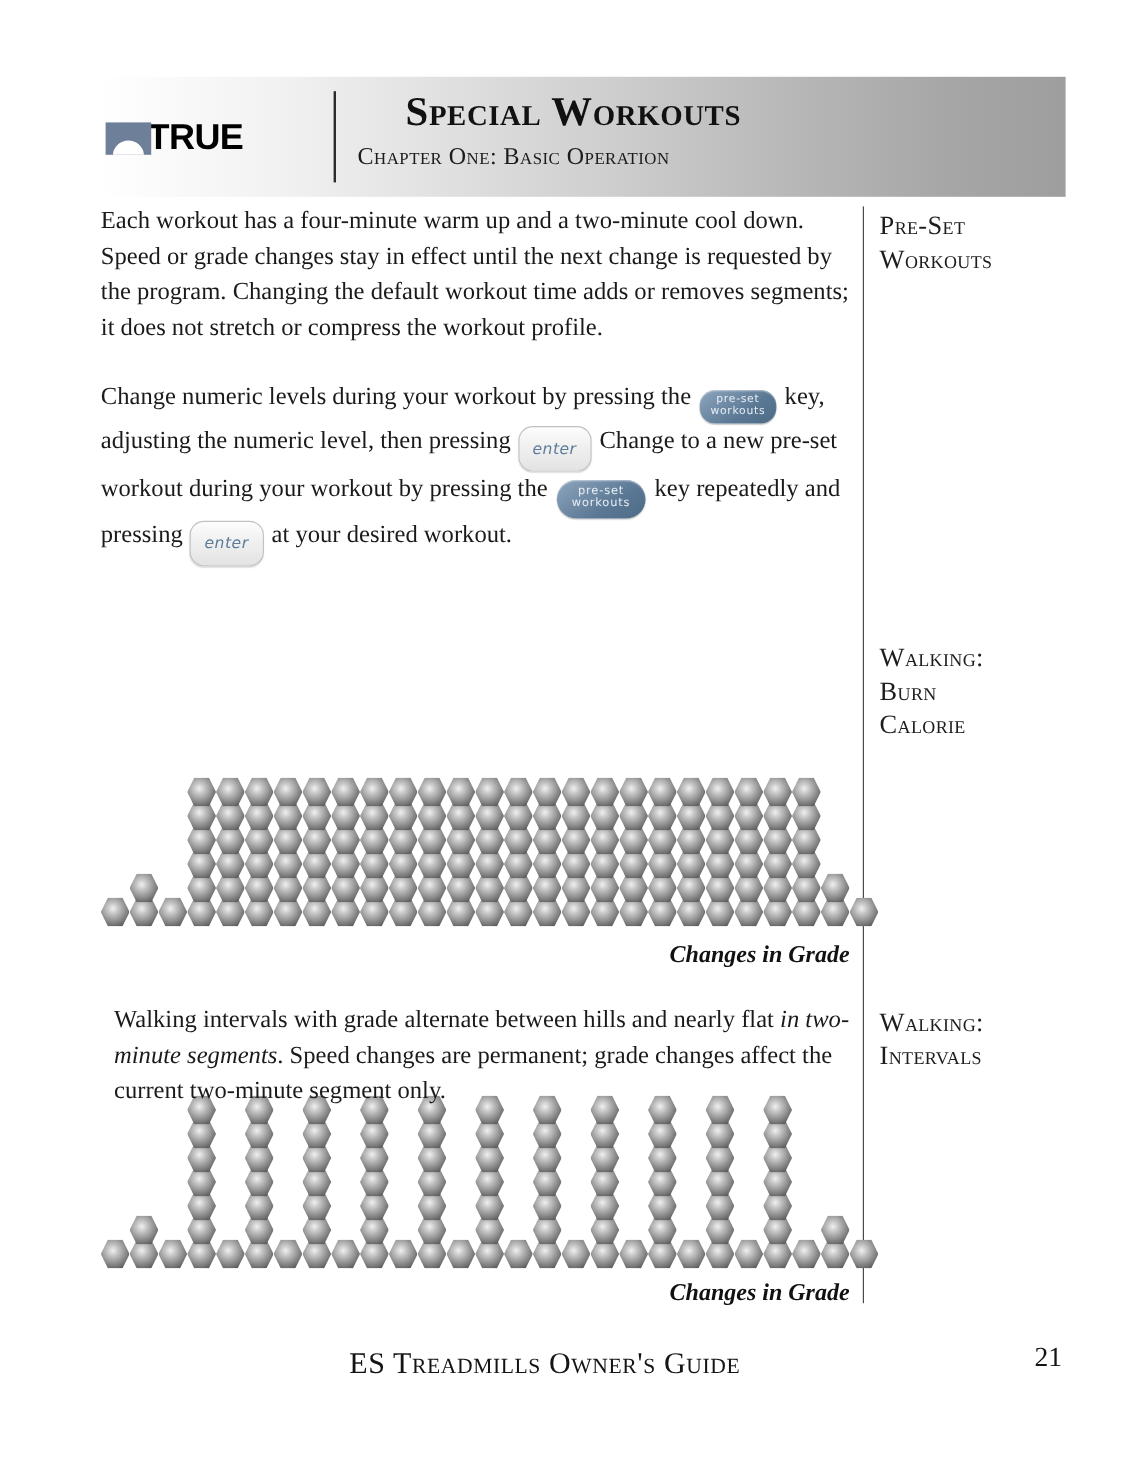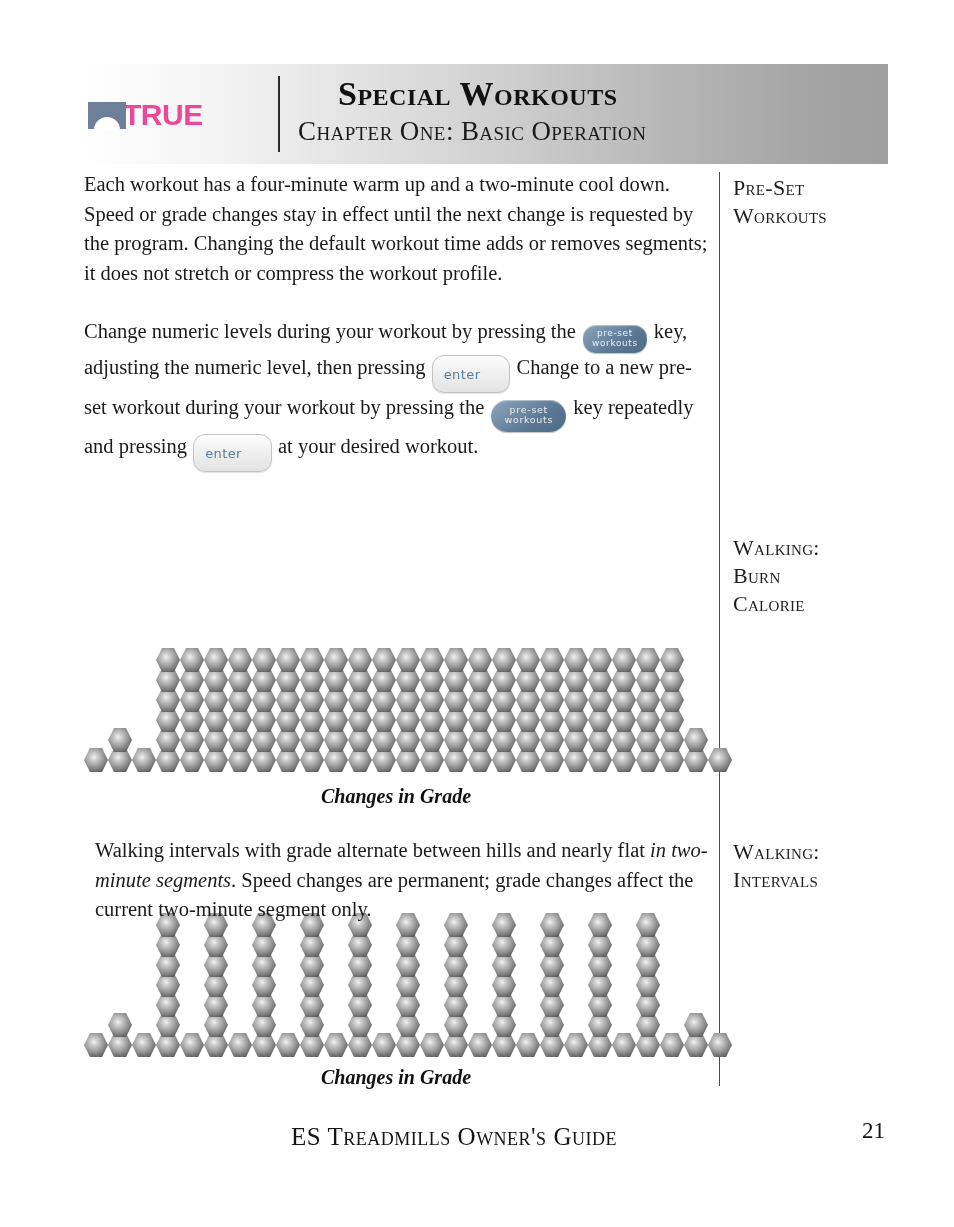--- a/index.html
+++ b/index.html
@@ -61,21 +61,21 @@
     height: 0;
     border-left: 10px solid transparent;
     border-bottom: 20px solid #ffffff;
     opacity: 0;
   }
   .logo-word {
     font-family: "Liberation Sans", "DejaVu Sans", sans-serif;
     font-weight: bold;
     font-size: 30px;
     letter-spacing: -0.5px;
-    color: #ec4899;
+    color: #000000;
     margin-left: -3px;
     line-height: 1;
   }
   .header-rule {
     position: absolute;
     left: 278px;
     top: 76px;
     width: 2px;
     height: 76px;
     background: #2b2b2b;
@@ -90,21 +90,21 @@
     font-size: 34px;
     line-height: 40px;
     letter-spacing: 0.5px;
     color: #111111;
     font-variant: small-caps;
     font-weight: bold;
     white-space: nowrap;
     margin-left: 40px;
   }
   .header-subtitle {
-    font-size: 27px;
+    font-size: 20px;
     line-height: 30px;
     letter-spacing: 0.4px;
     color: #1b1b1b;
     font-variant: small-caps;
     white-space: nowrap;
     margin-top: 2px;
   }
 
   
   .column-rule {
@@ -159,23 +159,24 @@
     vertical-align: -9px;
   }
   .key-preset.big span { font-size: 9.5px; letter-spacing: 0.7px; }
 
   .key-enter {
     display: inline-block;
     vertical-align: -5px;
     background: linear-gradient(to bottom, #fdfdfd 0%, #f0f0f0 45%, #e3e3e3 100%);
     border: 1px solid #c2c2c2;
     border-radius: 12px;
-    padding: 2px 29px 3px 11px;
+    padding: 2px 12px 3px 11px;
     margin: 0 1px;
     box-shadow: 0 1px 1px rgba(0,0,0,0.12);
+    font-style: italic;
   }
   .key-enter span {
     font-family: "DejaVu Sans", "Liberation Sans", sans-serif;
     font-size: 13px;
     color: #5c7b99;
     letter-spacing: 0.4px;
     white-space: nowrap;
   }
 
   
@@ -211,21 +212,21 @@
     height: 24px;
     margin-top: -2px;
     margin-bottom: -2px;
     background: radial-gradient(circle at 42% 38%, #f0f0f0 0%, #c9c9c9 20%, #9a9a9a 46%, #6a6a6a 72%, #3a3a3a 92%, #1c1c1c 100%);
     clip-path: polygon(25% 0%, 75% 0%, 100% 50%, 75% 100%, 25% 100%, 0% 50%);
   }
   .caption {
     position: absolute;
     left: 84px;
     width: 624px;
-    text-align: center;
+    text-align: right;
     font-size: 20px;
     font-style: italic;
     font-weight: bold;
     color: #111111;
   }
 
   
   .footer-title {
     position: absolute;
     left: 84px;

